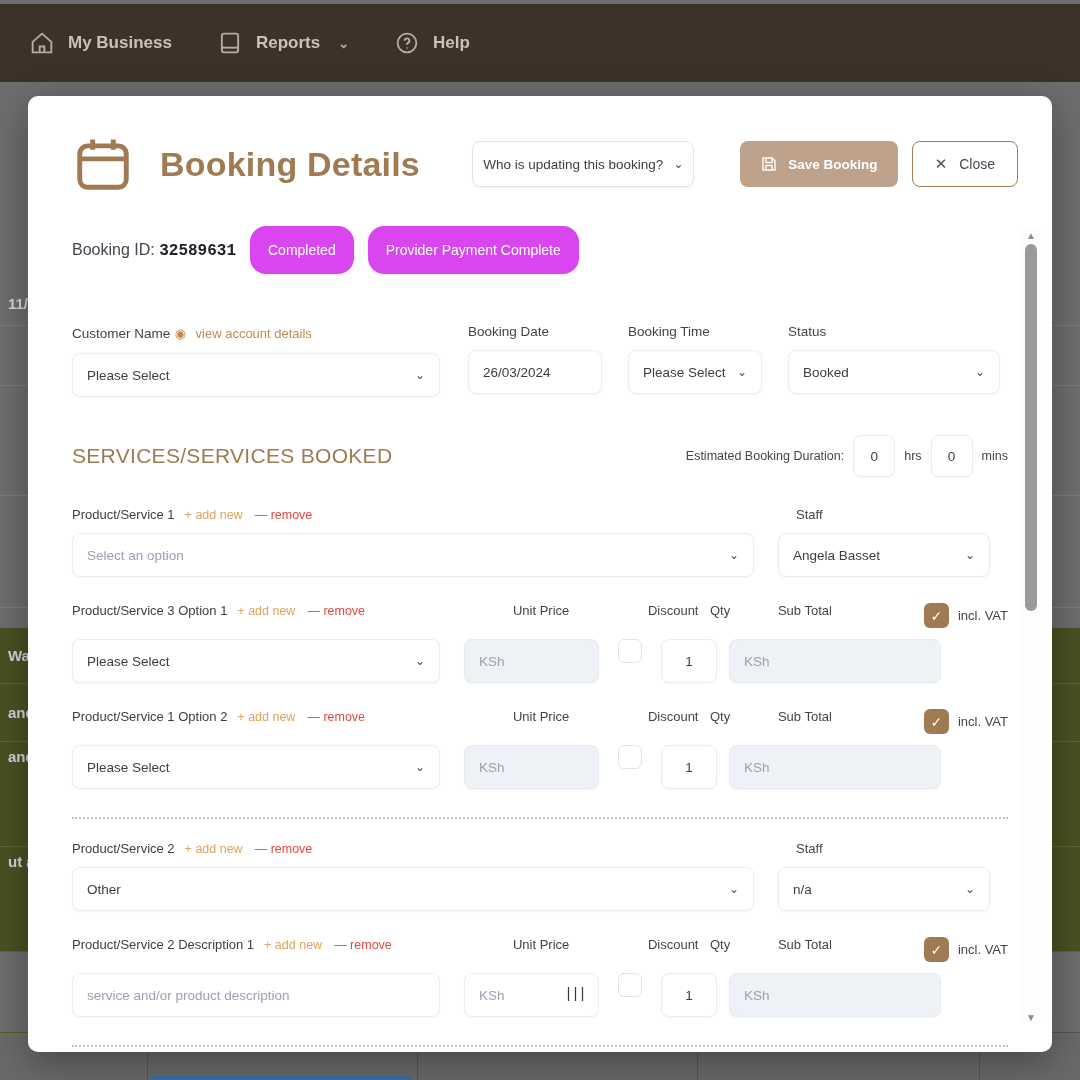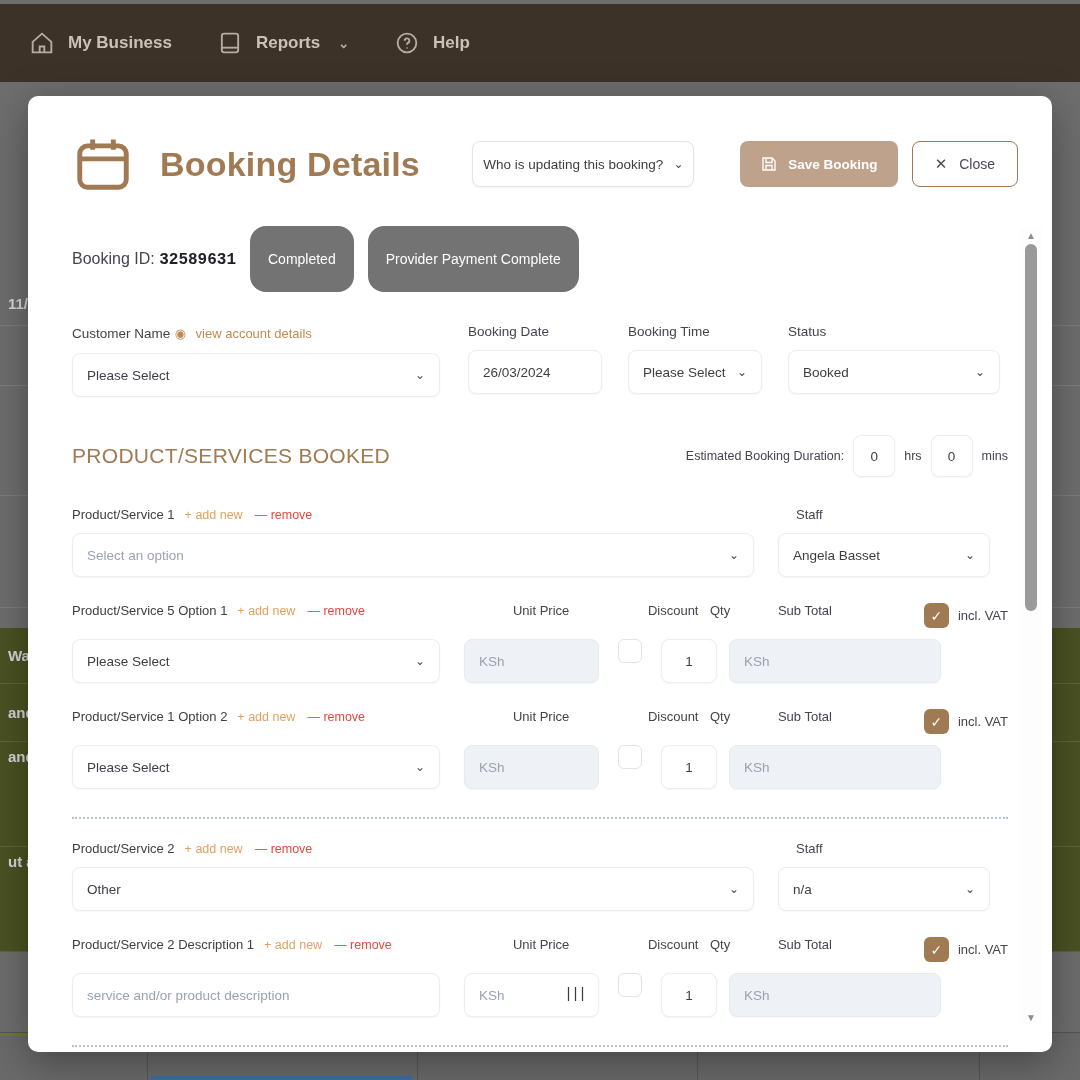--- a/index.html
+++ b/index.html
@@ -84,22 +84,22 @@
     display: flex; align-items: center; gap: 12px; margin-left: 14px;
     font-family: inherit;
   }
   .btn-close .x { color: #4a4a55; font-size: 15px; }
 
   
   .bid-row { display: flex; align-items: center; gap: 14px; padding: 30px 0 0 44px; }
   .bid-label { font-size: 16px; color: #44444e; }
   .bid-label b { color: #20202a; font-family: Liberation Mono, monospace; }
   .badge {
-    background: #737373; color: #fff; border-radius: 16px;
-    padding: 25px 18px; font-size: 14px; white-space: nowrap;
+    background: #d946ef; color: #fff; border-radius: 16px;
+    padding: 16px 18px; font-size: 14px; white-space: nowrap;
   }
 
   
   .scroll-body {
     position: absolute; left: 0; right: 0; top: 208px; bottom: 0;
     padding: 0 44px 0 44px; overflow: hidden;
   }
   .lbl { font-size: 13.5px; color: #44444e; }
 
   .row4 { display: flex; gap: 4px; margin-top: 20px; }
@@ -340,21 +340,21 @@
           <div class="col" style="width:212px;margin-left:22px;">
             <span class="lbl">Status</span>
             <div class="field">
               <span class="val">Booked</span>
               <span class="caret">⌄</span>
             </div>
           </div>
         </div>
 
         <div class="sect-row">
-          <span class="sect-title">PRODUCT/SERVICES BOOKED</span>
+          <span class="sect-title">SERVICES/SERVICES BOOKED</span>
           <div class="dur-wrap">
             <span class="dur-lbl">Estimated Booking Duration:</span>
             <div class="dur-box">
               <span>0</span>
             </div>
             <span class="dur-unit">hrs</span>
             <div class="dur-box">
               <span>0</span>
             </div>
             <span class="dur-unit">mins</span>
@@ -376,21 +376,21 @@
           </div>
           <div class="ps-staff">
             <div class="field">
               <span class="val">Angela Basset</span>
               <span class="caret">⌄</span>
             </div>
           </div>
         </div>
 
         <div class="opt-head">
-          <span class="ps-name">Product/Service 5 Option 1</span>
+          <span class="ps-name">Product/Service 3 Option 1</span>
           <span class="add-new">+ add new</span>
           <span class="remove">— remove</span>
           <div class="opt-cols">
             <span class="c-unit">Unit Price</span>
             <span class="c-disc">Discount</span>
             <span class="c-qty">Qty</span>
             <span class="c-sub">Sub Total</span>
             <span class="c-vat">
               <span class="chk-on">✓</span>
               <span>incl. VAT</span>

